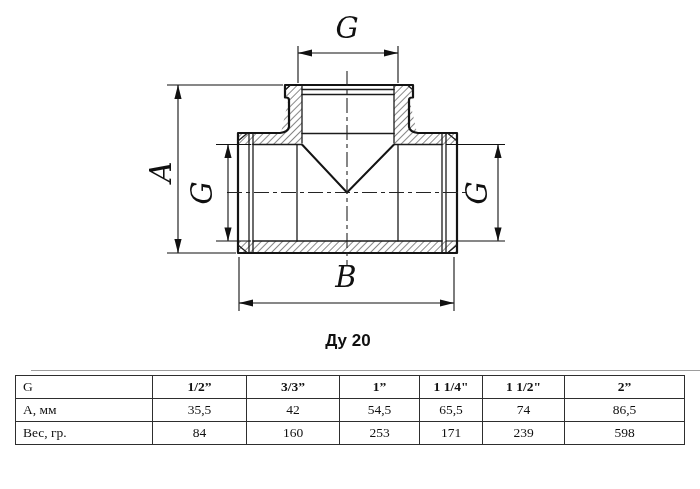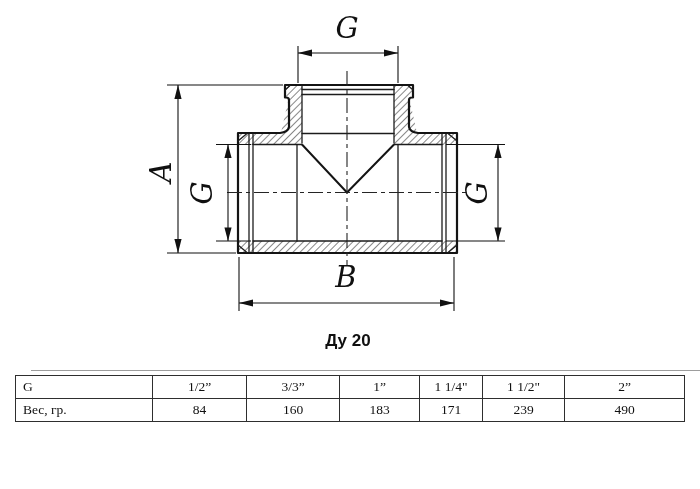--- a/index.html
+++ b/index.html
@@ -24,21 +24,21 @@
   .dimtable{
     position:absolute;left:15px;top:375px;width:670px;
     border-collapse:collapse;table-layout:fixed;
     font-family:"Liberation Serif", serif;font-size:13.5px;color:#111;
   }
   .dimtable td{
     border:1.6px solid #2e2e2e;height:22px;vertical-align:middle;
     text-align:center;padding:0;line-height:1;white-space:nowrap;overflow:hidden;
   }
   .dimtable td.rowhdr{text-align:left;padding-left:7px;}
-  .dimtable tr.head td.colhdr{font-weight:normal;}
+  .dimtable tr.head td.colhdr{font-weight:bold;}
 </style>
 </head>
 <body>
 
 <div class="stage">
 
   <svg class="drawing" width="700" height="362" viewBox="0 0 700 362" xmlns="http://www.w3.org/2000/svg">
     <defs>
       <pattern id="hatchp" patternUnits="userSpaceOnUse" width="5" height="5" patternTransform="rotate(45)">
         <line x1="0" y1="0" x2="0" y2="5" stroke="#222" stroke-width="1.1"></line>
@@ -153,24 +153,33 @@
       <tr class="head">
         <td class="rowhdr">G</td>
         <td class="colhdr">1/2”</td>
         <td class="colhdr">3/3”</td>
         <td class="colhdr">1”</td>
         <td class="colhdr">1 1/4"</td>
         <td class="colhdr">1 1/2"</td>
         <td class="colhdr">2”</td>
       </tr>
       <tr>
+        <td class="rowhdr">А, мм</td>
+        <td>35,5</td>
+        <td>42</td>
+        <td>54,5</td>
+        <td>65,5</td>
+        <td>74</td>
+        <td>86,5</td>
+      </tr>
+      <tr>
         <td class="rowhdr">Вес, гр.</td>
         <td>84</td>
         <td>160</td>
-        <td>183</td>
+        <td>253</td>
         <td>171</td>
         <td>239</td>
-        <td>490</td>
+        <td>598</td>
       </tr>
     </tbody>
   </table>
 
 </div>
 
 </body></html>

